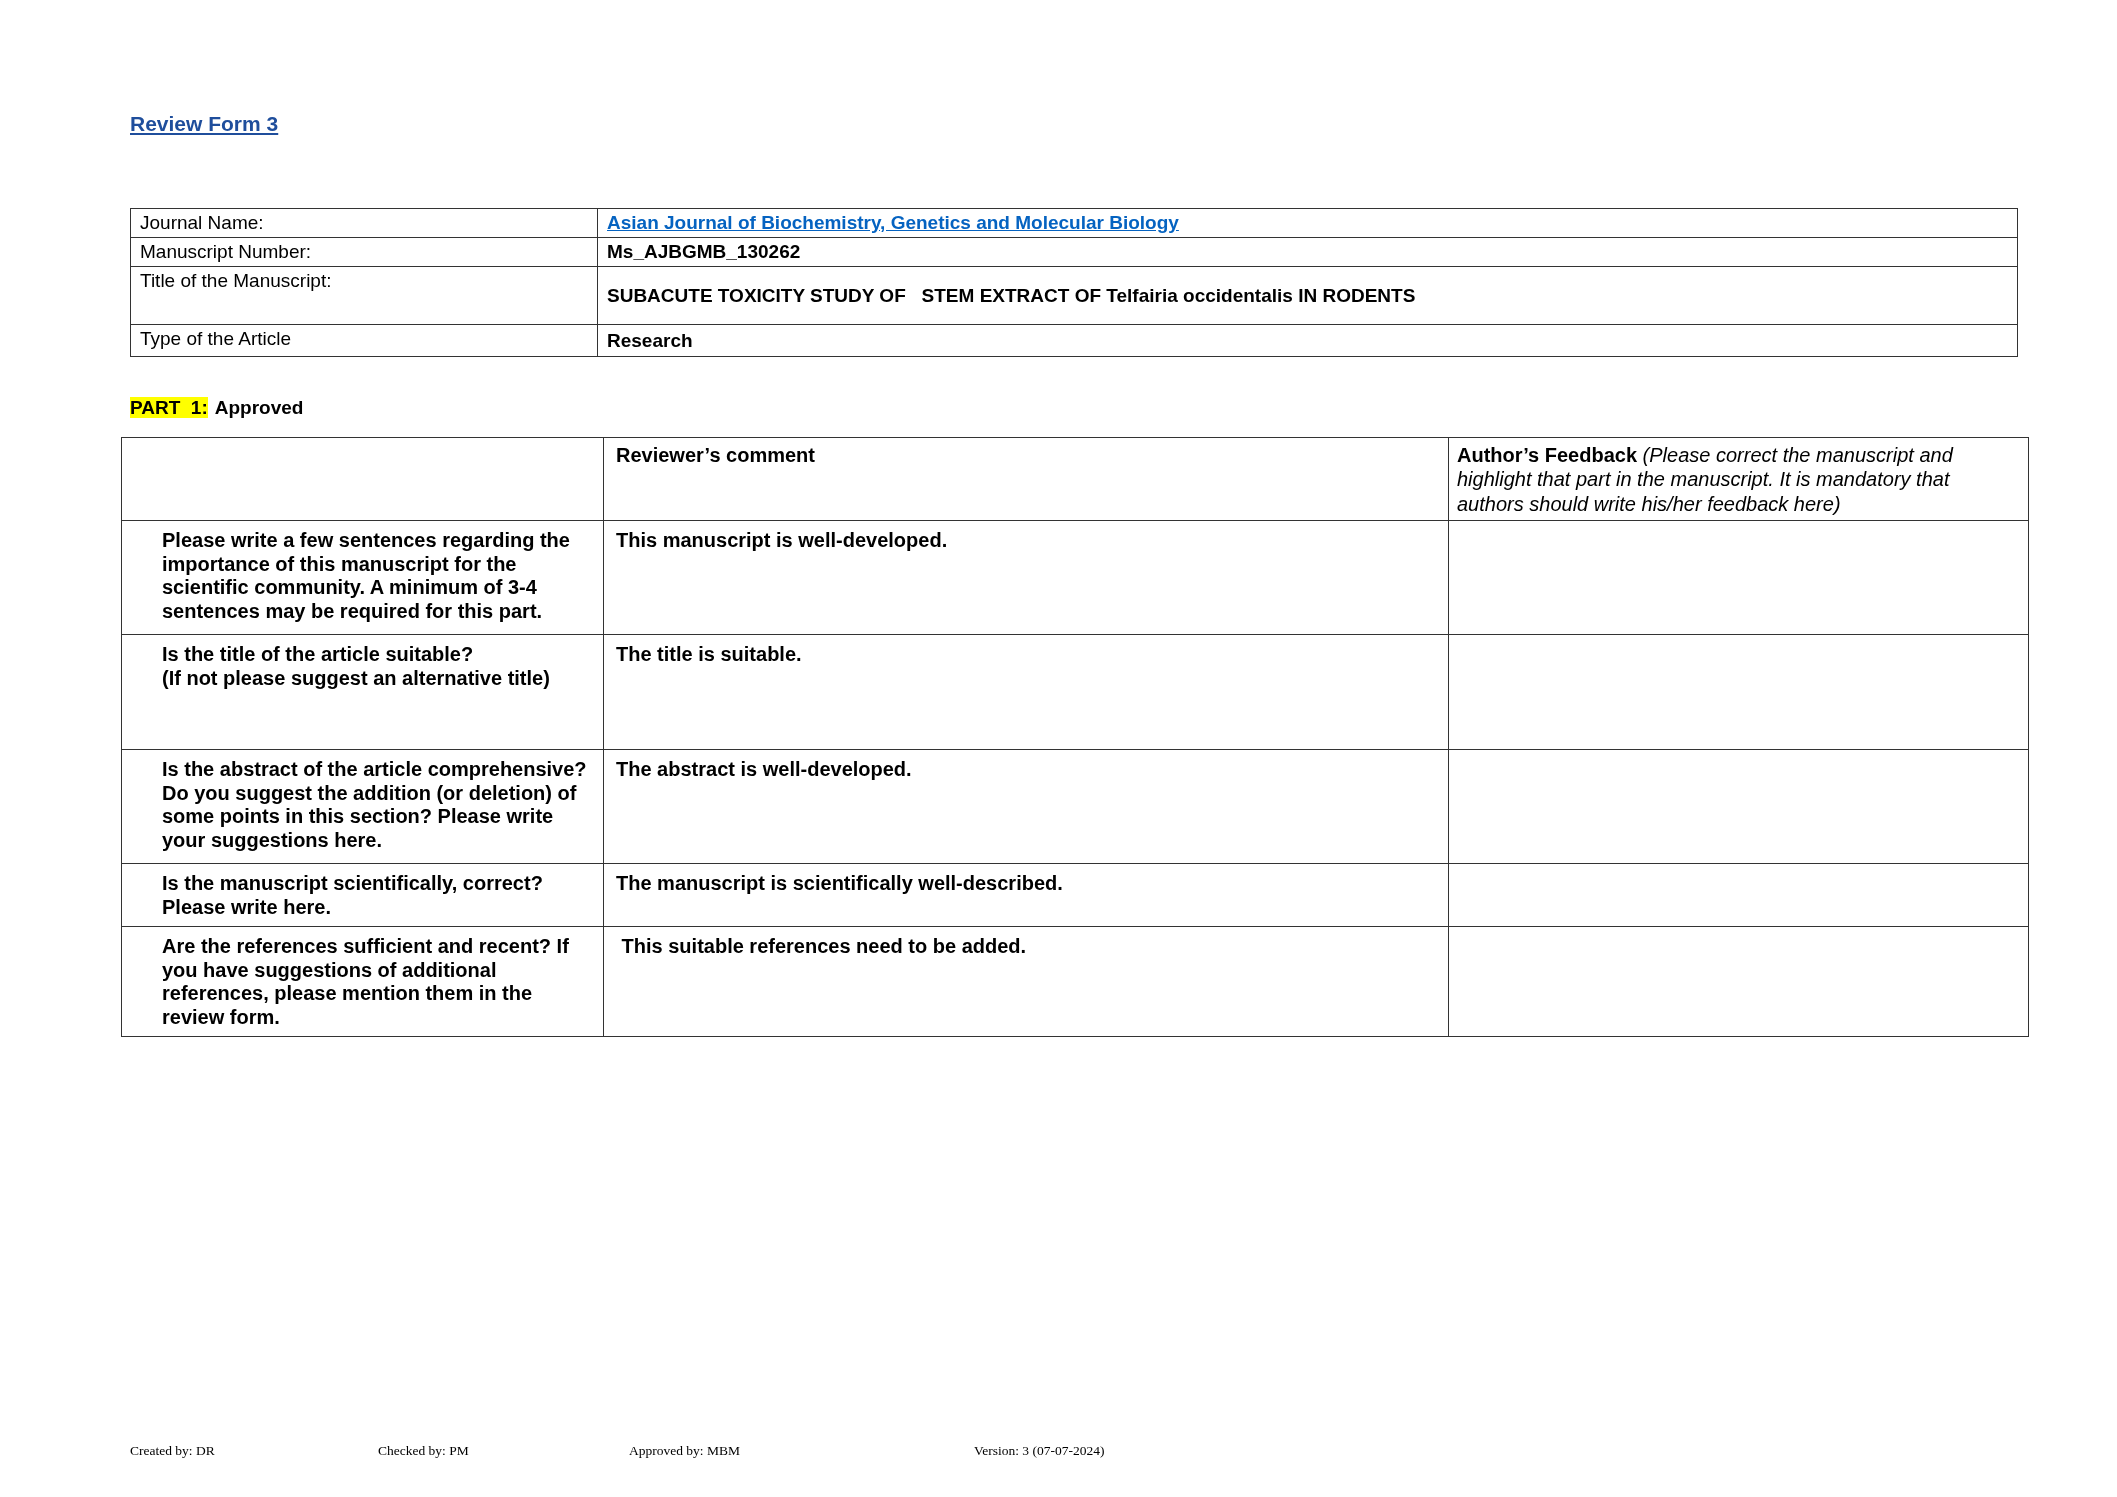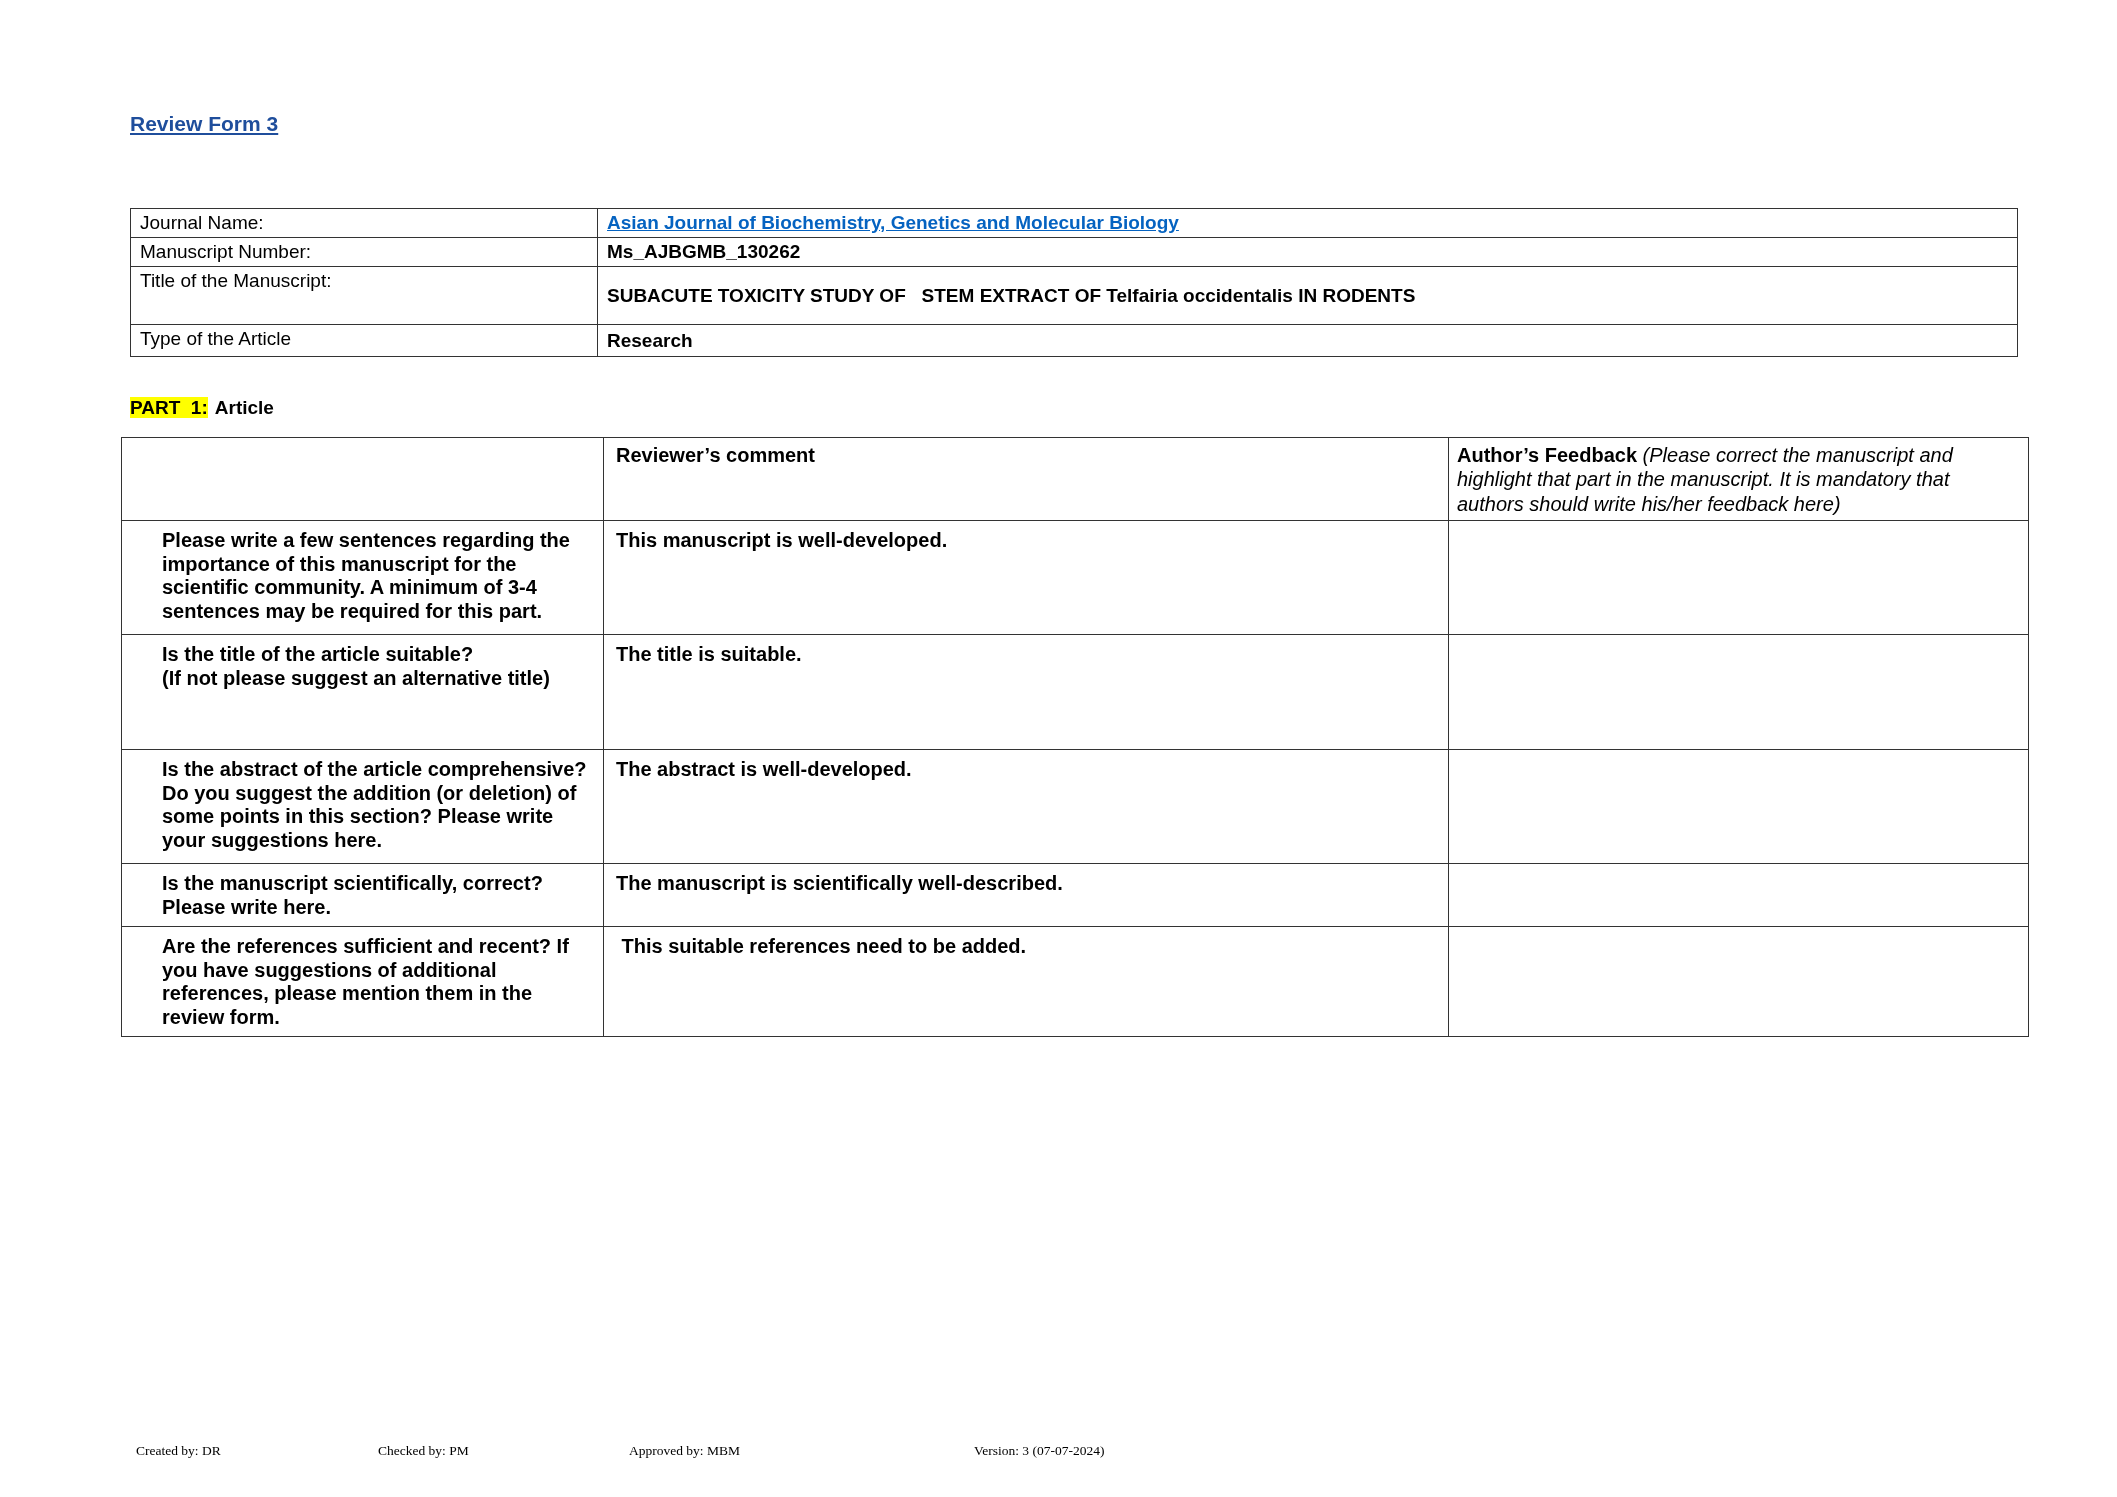--- a/index.html
+++ b/index.html
@@ -58,21 +58,21 @@
   tr.r1 { height: 114px; } tr.r2 { height: 115px; } tr.r3 { height: 114px; }
   tr.r4 { height: 63px; }  tr.r5 { height: 86px; }
 
   
   .footer-item {
     position: absolute; top: 1443px;
     font-family: "Liberation Serif", serif;
     font-size: 13.5px; color: #000;
     white-space: nowrap;
   }
-  .f-created  { left: 136px; }
+  .f-created  { left: 130px; }
   .f-checked  { left: 378px; }
   .f-approved { left: 629px; }
   .f-version  { left: 974px; }
 </style>
 </head>
 <body>
 
 <div class="page">
 
   <a class="doc-title">Review Form 3</a>
@@ -92,21 +92,21 @@
       <td class="val">SUBACUTE TOXICITY STUDY OF   STEM EXTRACT OF Telfairia occidentalis IN RODENTS</td>
     </tr>
     <tr class="ir4">
       <td class="lbl">Type of the Article</td>
       <td class="val">Research</td>
     </tr>
   </tbody>
     </table>
 
   <div class="part1-line">
-    <span class="part1-label">PART  1:</span><span>Article</span>
+    <span class="part1-label">PART  1:</span><span>Approved</span>
   </div>
 
   <table class="comments-table">
     <colgroup>
       <col style="width:482px">
       <col style="width:845px">
       <col style="width:580px">
     </colgroup>
     <tbody>
         <tr class="rh">

